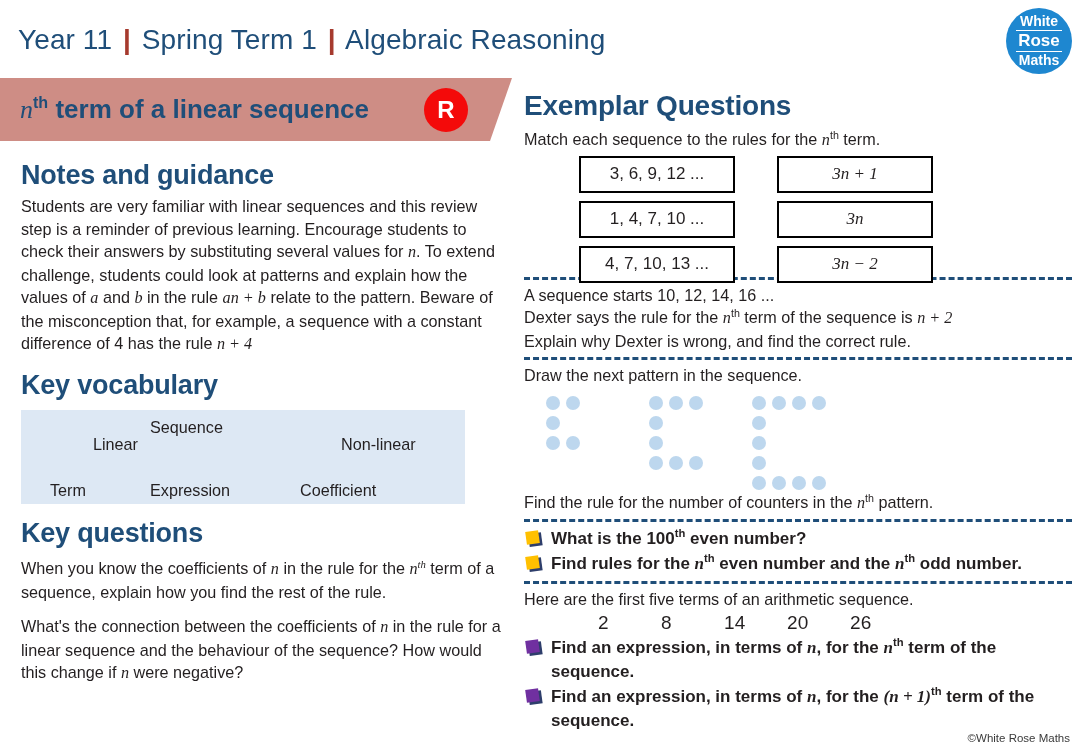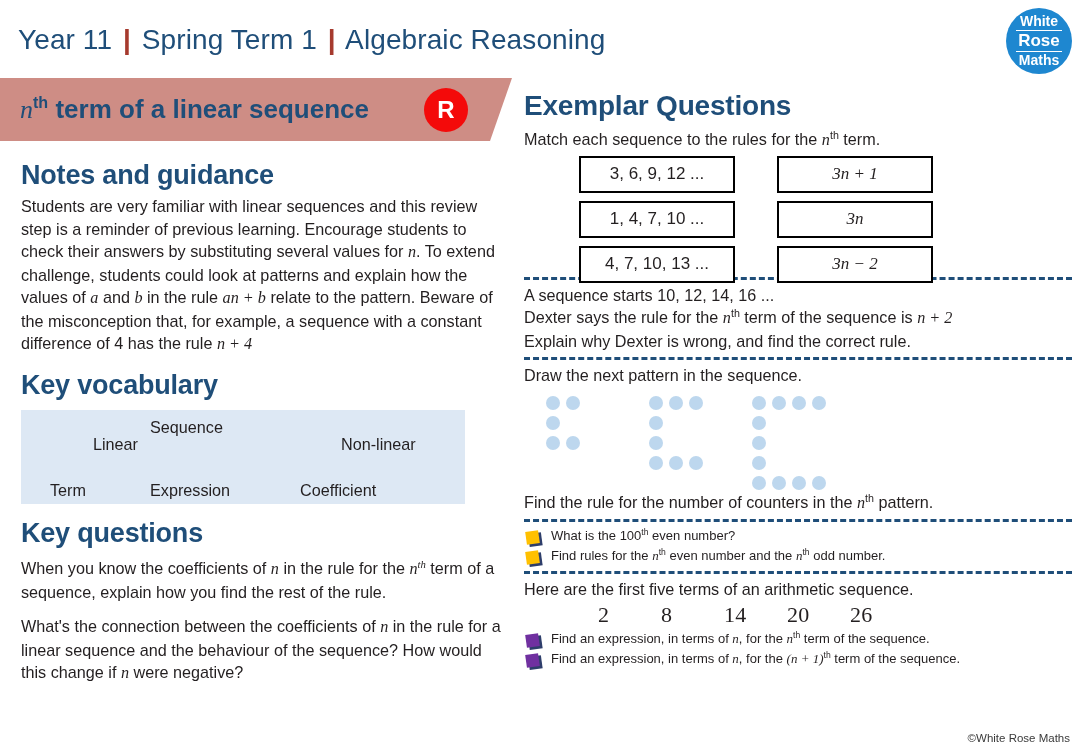--- a/index.html
+++ b/index.html
@@ -100,31 +100,31 @@
   
   .patterns{position:relative;height:82px;margin-top:4px;}
   .dot{
     position:absolute;width:14px;height:14px;border-radius:50%;
     background:#BDD7EE;
   }
 
   
   .blist{margin:0;padding:0;list-style:none;}
   .blist li{
-    position:relative;padding-left:27px;font-size:13px;line-height:1.42;
+    position:relative;padding-left:27px;font-size:17px;line-height:1.42;font-weight:bold;
   }
   .bullet{
     position:absolute;left:2px;top:5px;width:13px;height:13px;
     transform:rotate(-8deg);
   }
   .bullet.yellow{background:#FFC000;box-shadow:2.5px 2.5px 0 0 #2E3E6B;}
   .bullet.purple{background:#7030A0;box-shadow:2.5px 2.5px 0 0 #2E3E6B;}
 
   .terms{
-    font-size:22px;margin:2px 0 1px 0;padding-left:74px;letter-spacing:.3px;font-family:Liberation Serif, serif;
+    font-size:19px;margin:2px 0 1px 0;padding-left:74px;letter-spacing:.3px;
   }
   .terms span{display:inline-block;width:63px;}
 
   .footer{
     position:absolute;right:14px;bottom:6px;
     font-size:11.5px;color:#3a3a3a;
   }
 </style>
 </head>
 <body>

